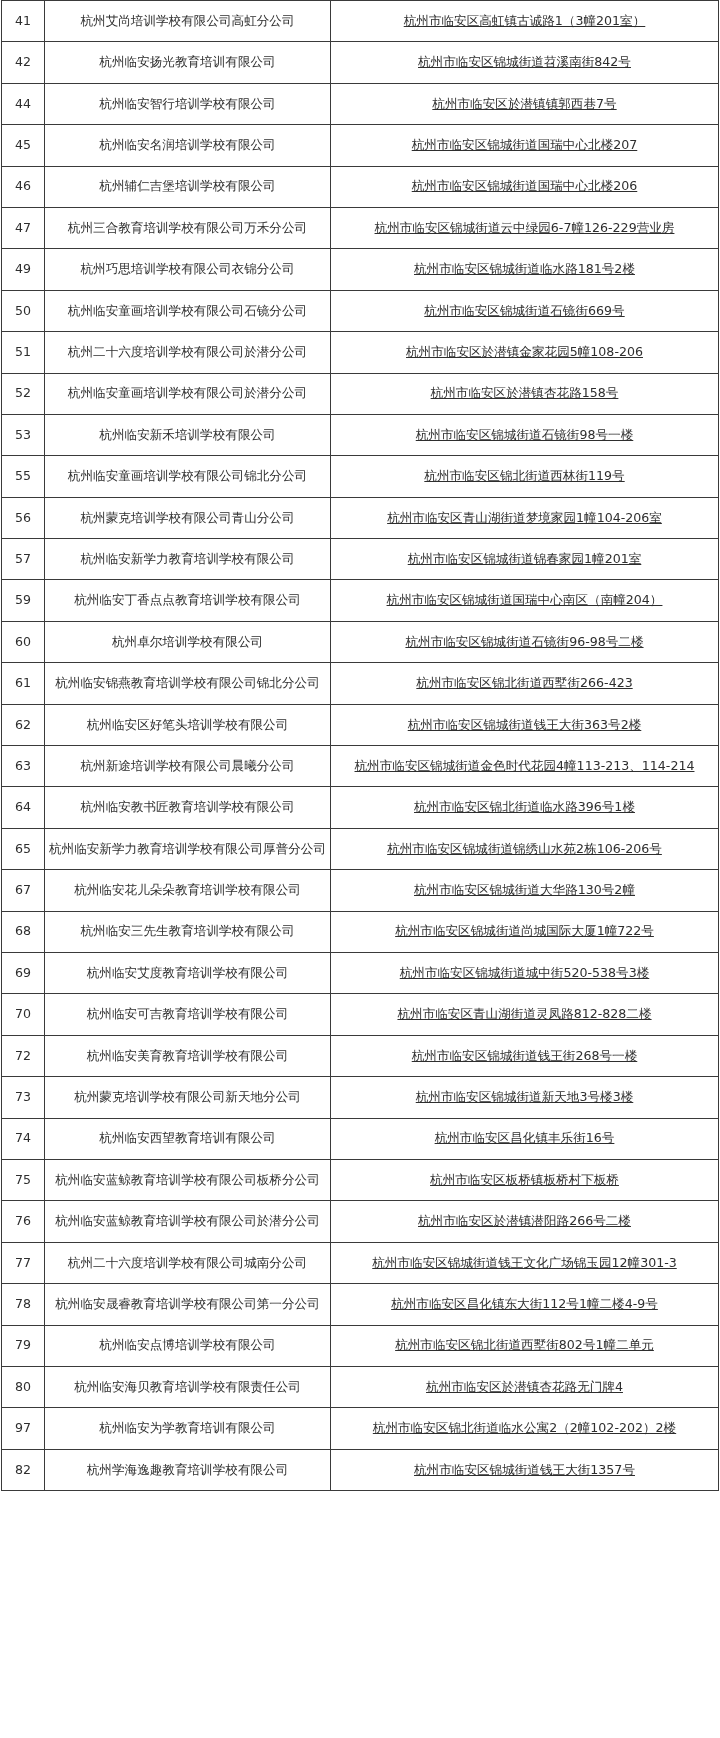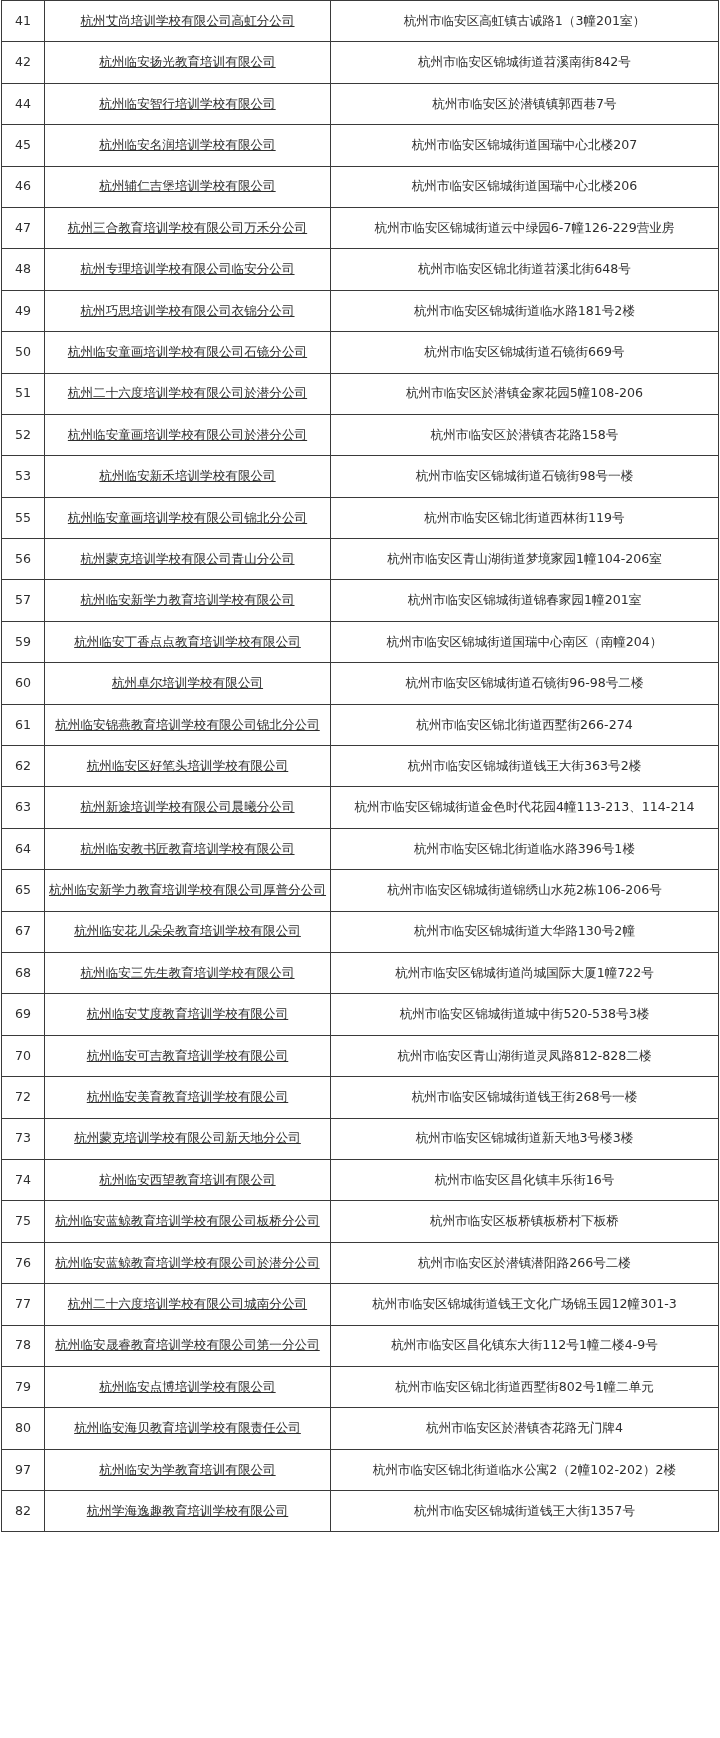--- a/index.html
+++ b/index.html
@@ -26,22 +26,22 @@
       height: 40.4px;
       padding: 0;
       text-align: center;
       vertical-align: middle;
       font-size: 12.6px;
       line-height: 1;
       white-space: nowrap;
       overflow: hidden;
     }
     td.col-no { width: 42px; font-size: 12.5px; }
-    td.col-name { width: 285px; text-decoration: underline; }
-    td.col-addr { width: auto; }
+    td.col-name { width: 285px; }
+    td.col-addr { width: auto; text-decoration: underline; }
     tr.first td { border-top: 1px solid #3a3a3a; }
   </style>
 </head>
 <body>
 
 <table class="list">
   <tbody id="tbody">
 
   <tr class="first">
     <td class="col-no">41</td>
@@ -73,25 +73,20 @@
     <td class="col-name">杭州辅仁吉堡培训学校有限公司</td>
     <td class="col-addr">杭州市临安区锦城街道国瑞中心北楼206</td>
   </tr>
 
   <tr>
     <td class="col-no">47</td>
     <td class="col-name">杭州三合教育培训学校有限公司万禾分公司</td>
     <td class="col-addr">杭州市临安区锦城街道云中绿园6-7幢126-229营业房</td>
   </tr>
 
-  <tr>
-    <td class="col-no">48</td>
-    <td class="col-name">杭州专理培训学校有限公司临安分公司</td>
-    <td class="col-addr">杭州市临安区锦北街道苕溪北街648号</td>
-  </tr>
 
   <tr>
     <td class="col-no">49</td>
     <td class="col-name">杭州巧思培训学校有限公司衣锦分公司</td>
     <td class="col-addr">杭州市临安区锦城街道临水路181号2楼</td>
   </tr>
 
   <tr>
     <td class="col-no">50</td>
     <td class="col-name">杭州临安童画培训学校有限公司石镜分公司</td>
@@ -144,21 +139,21 @@
 
   <tr>
     <td class="col-no">60</td>
     <td class="col-name">杭州卓尔培训学校有限公司</td>
     <td class="col-addr">杭州市临安区锦城街道石镜街96-98号二楼</td>
   </tr>
 
   <tr>
     <td class="col-no">61</td>
     <td class="col-name">杭州临安锦燕教育培训学校有限公司锦北分公司</td>
-    <td class="col-addr">杭州市临安区锦北街道西墅街266-274</td>
+    <td class="col-addr">杭州市临安区锦北街道西墅街266-423</td>
   </tr>
 
   <tr>
     <td class="col-no">62</td>
     <td class="col-name">杭州临安区好笔头培训学校有限公司</td>
     <td class="col-addr">杭州市临安区锦城街道钱王大街363号2楼</td>
   </tr>
 
   <tr>
     <td class="col-no">63</td>

